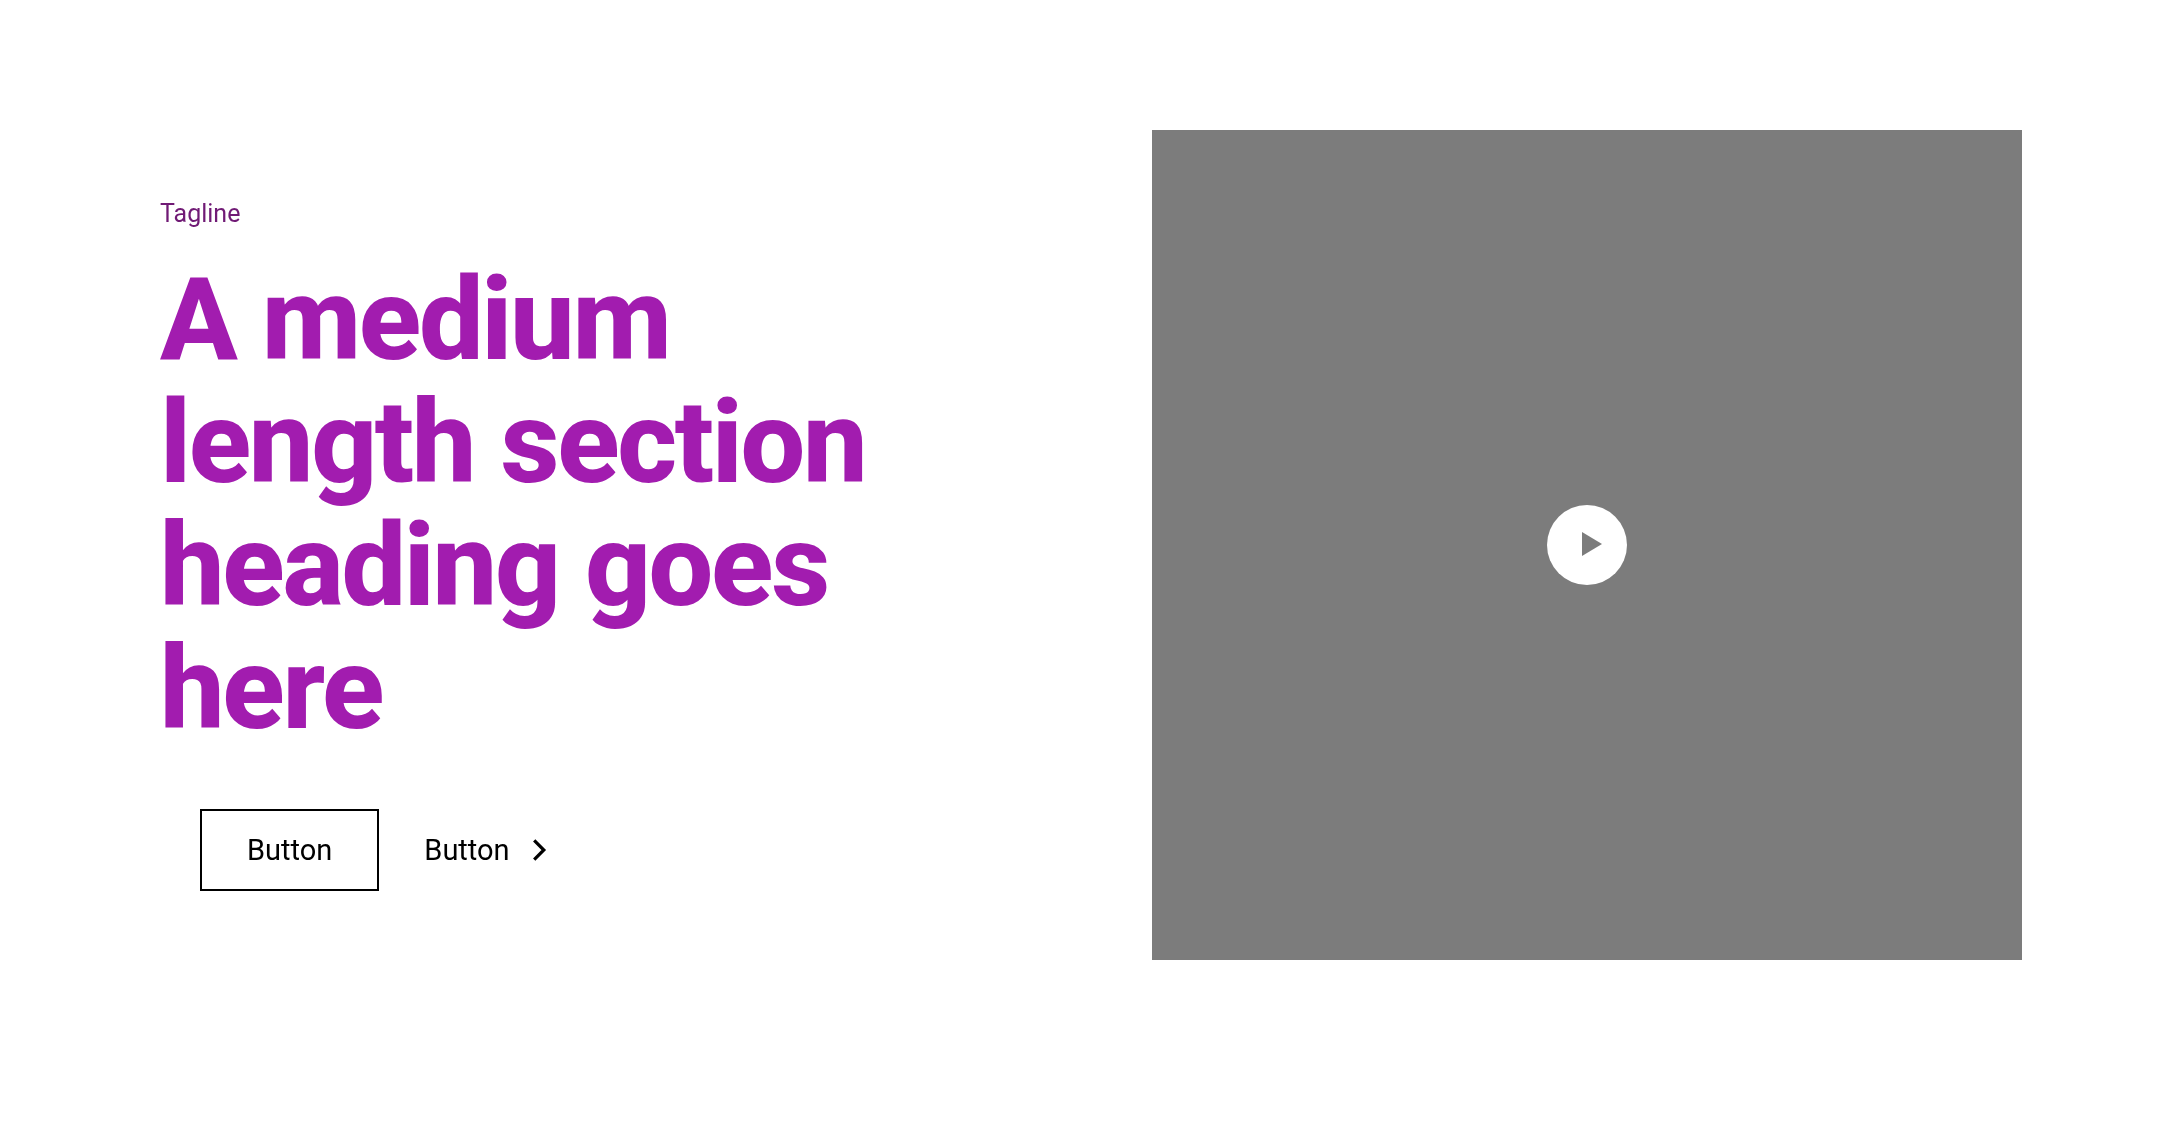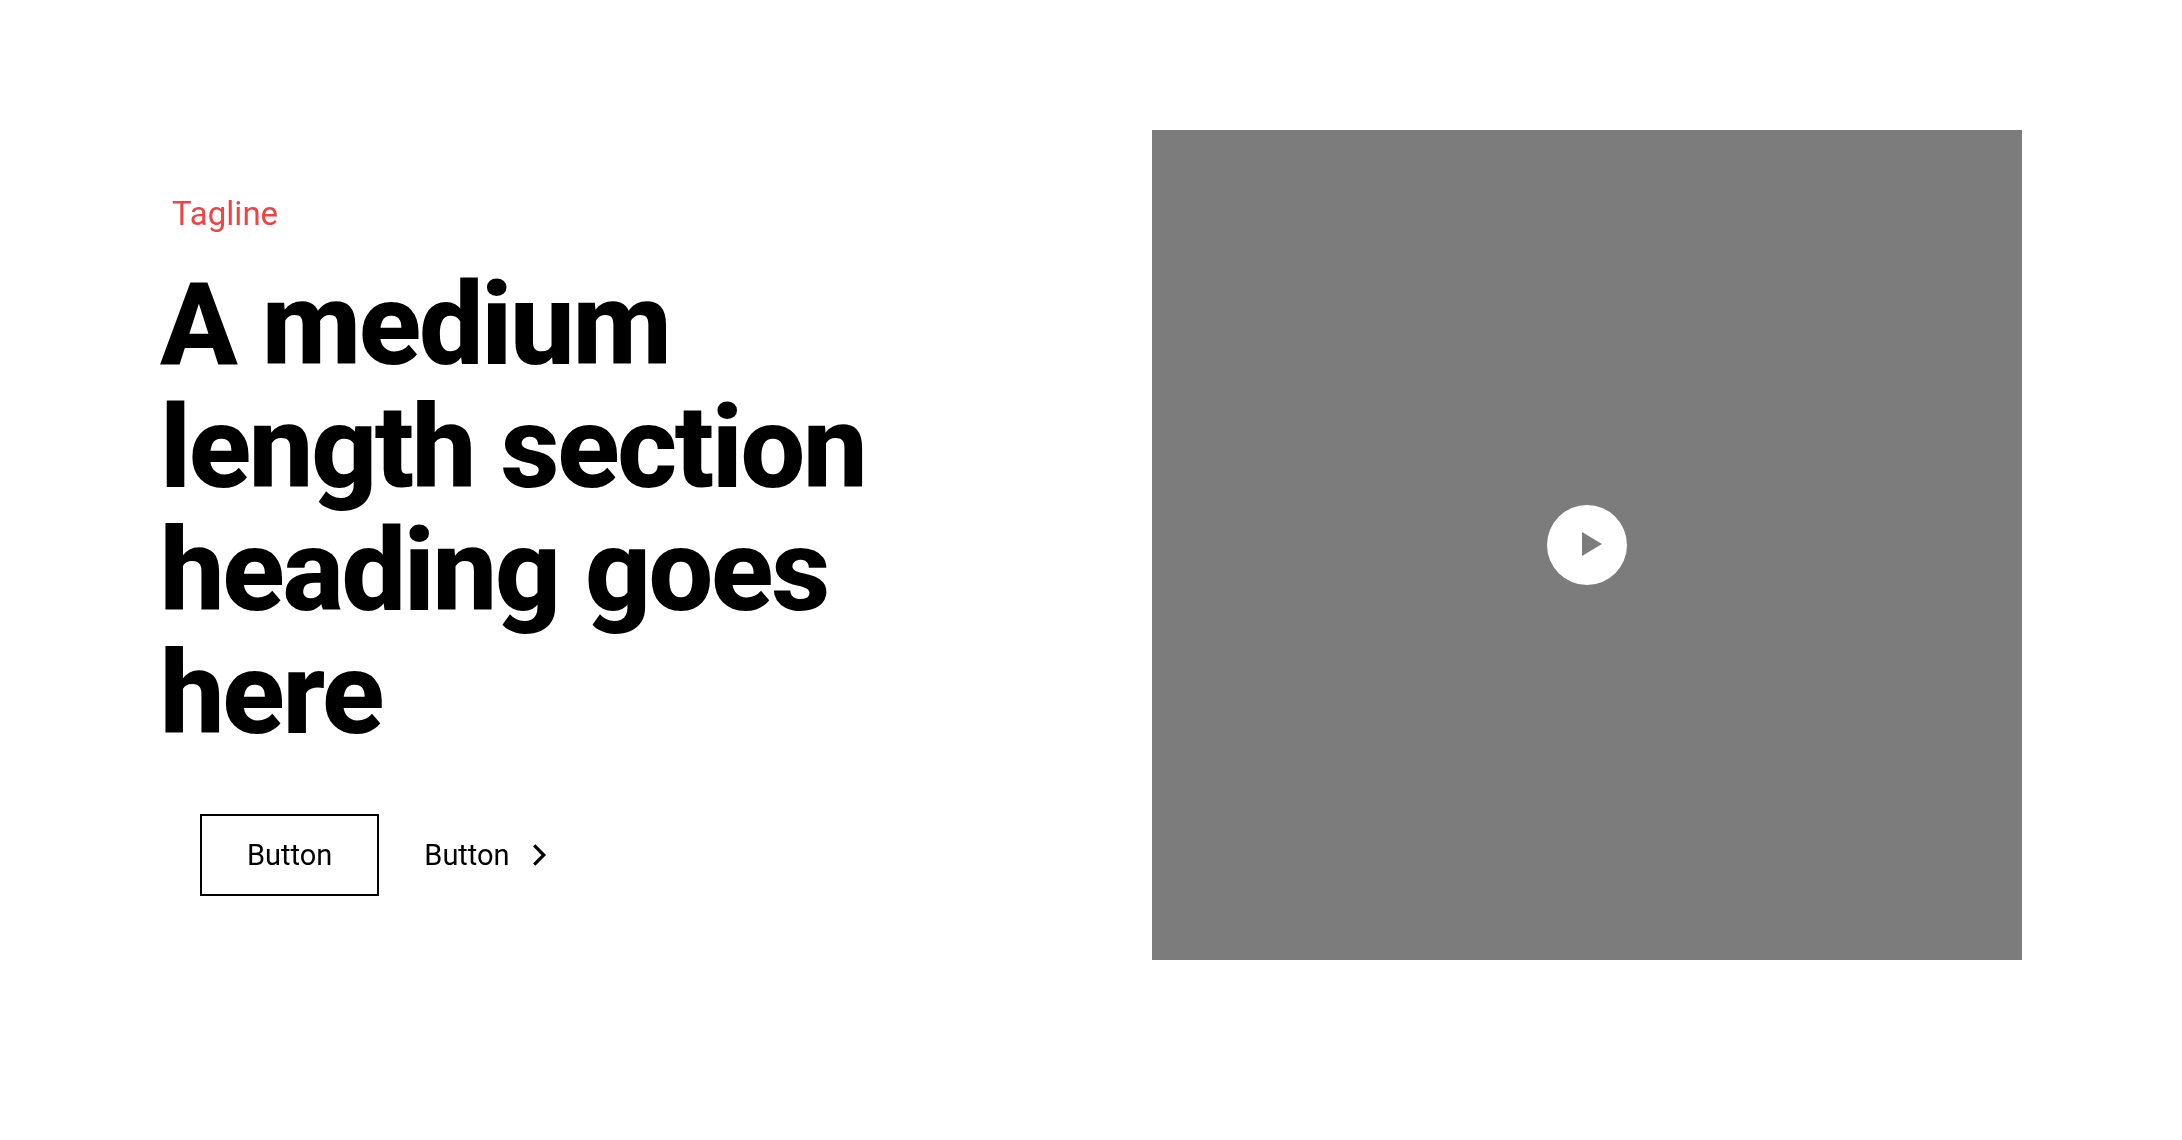--- a/index.html
+++ b/index.html
@@ -23,33 +23,32 @@
       padding: 130px 160px 130px 160px;
       gap: 120px;
     }
 
     .hero-content {
       flex: 1;
       max-width: 810px;
     }
 
     .tagline {
-      font-size: 33px;
+      font-size: 25px;
       font-weight: 400;
-      color: #ef4444;
+      color: #701a75;
       margin-bottom: 30px;
-      margin-left: 12px;
     }
 
     .heading {
       font-size: 115px;
       font-weight: 800;
       line-height: 1.07;
       letter-spacing: -0.02em;
-      color: #000000;
+      color: #a21caf;
       margin-bottom: 59px;
     }
 
     .description {
       font-size: 31px;
       font-weight: 400;
       line-height: 1.5;
       color: #000000;
       margin-bottom: 55px;
       max-width: 800px;

